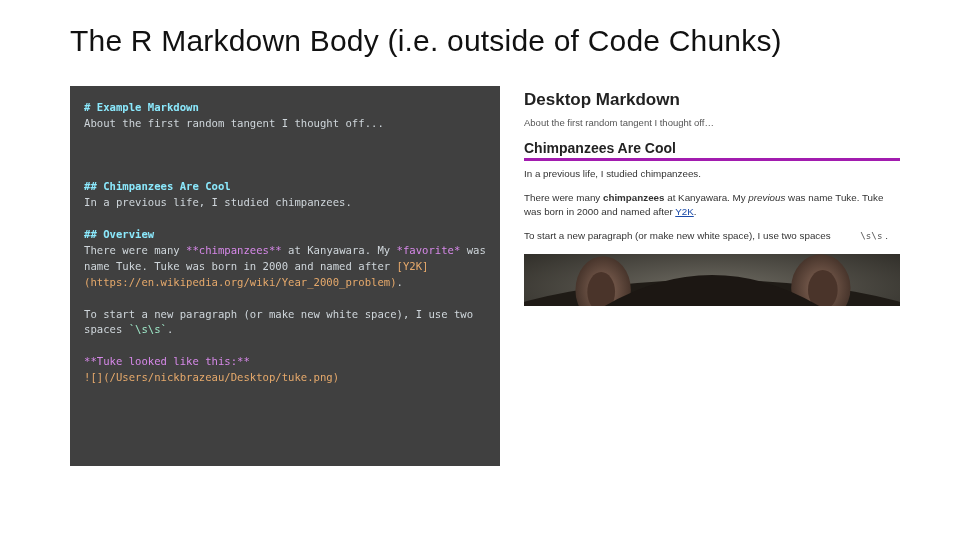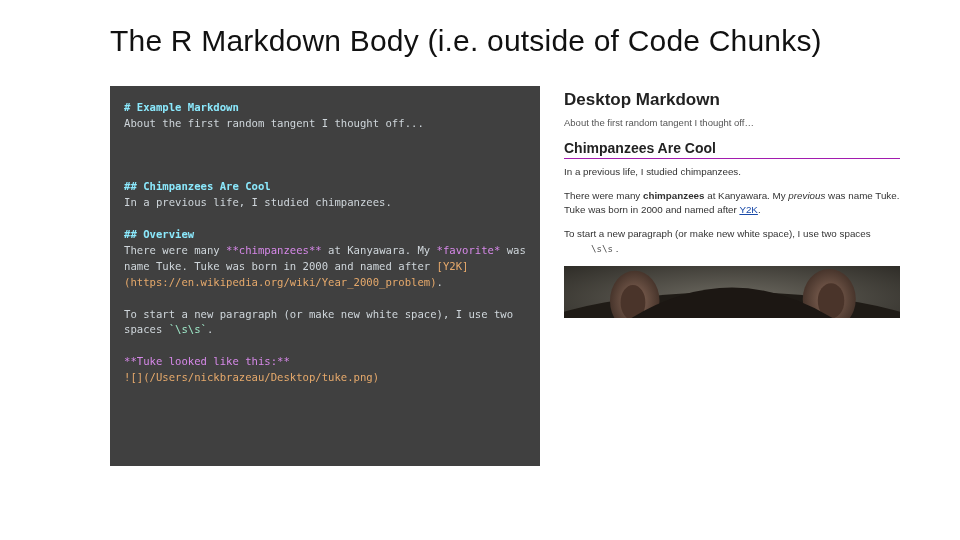--- a/index.html
+++ b/index.html
@@ -10,21 +10,21 @@
     background: #ffffff;
     font-family: "Segoe UI", "Helvetica Neue", Arial, sans-serif;
     color: #111;
     overflow: hidden;
   }
   .slide {
     width: 960px;
     height: 540px;
     position: relative;
     box-sizing: border-box;
-    padding: 24px 60px 0 110px;
+    padding: 24px 60px 0 70px;
   }
   .slide-title {
     font-size: 30px;
     font-weight: 400;
     margin: 0 0 28px 0;
     letter-spacing: 0.2px;
   }
   .panels {
     display: flex;
     gap: 24px;
@@ -69,21 +69,21 @@
   }
   .render .sub {
     font-size: 9.5px;
     color: #555;
     margin: 0 0 0 0;
   }
   .render h2 {
     font-size: 14px;
     font-weight: 700;
     margin: 10px 0 4px 0;
-    border-bottom: 1px solid #a21caf;
+    border-bottom: 3px solid #a21caf;
     padding-bottom: 2px;
   }
   .render p {
     font-size: 9.8px;
     color: #333;
     margin: 6px 0 10px 0;
     line-height: 1.45;
   }
   .render a { color: #1a4aa8; text-decoration: underline; }
   .render code { font-family: Menlo, Consolas, monospace; font-size: 9.2px; color: #555; margin-left: 27px;}

